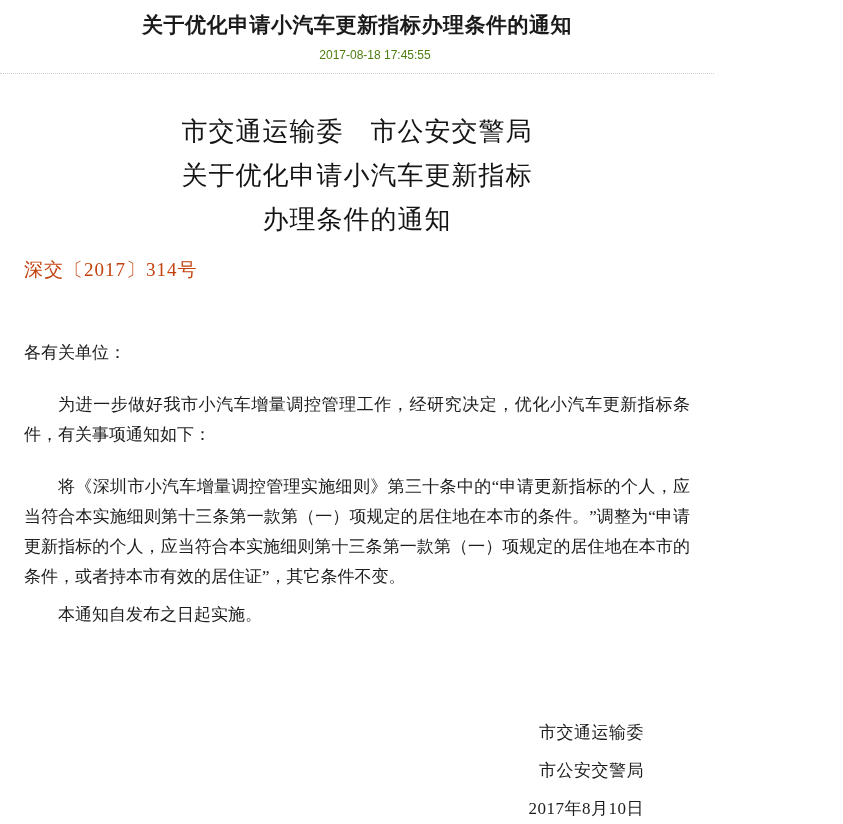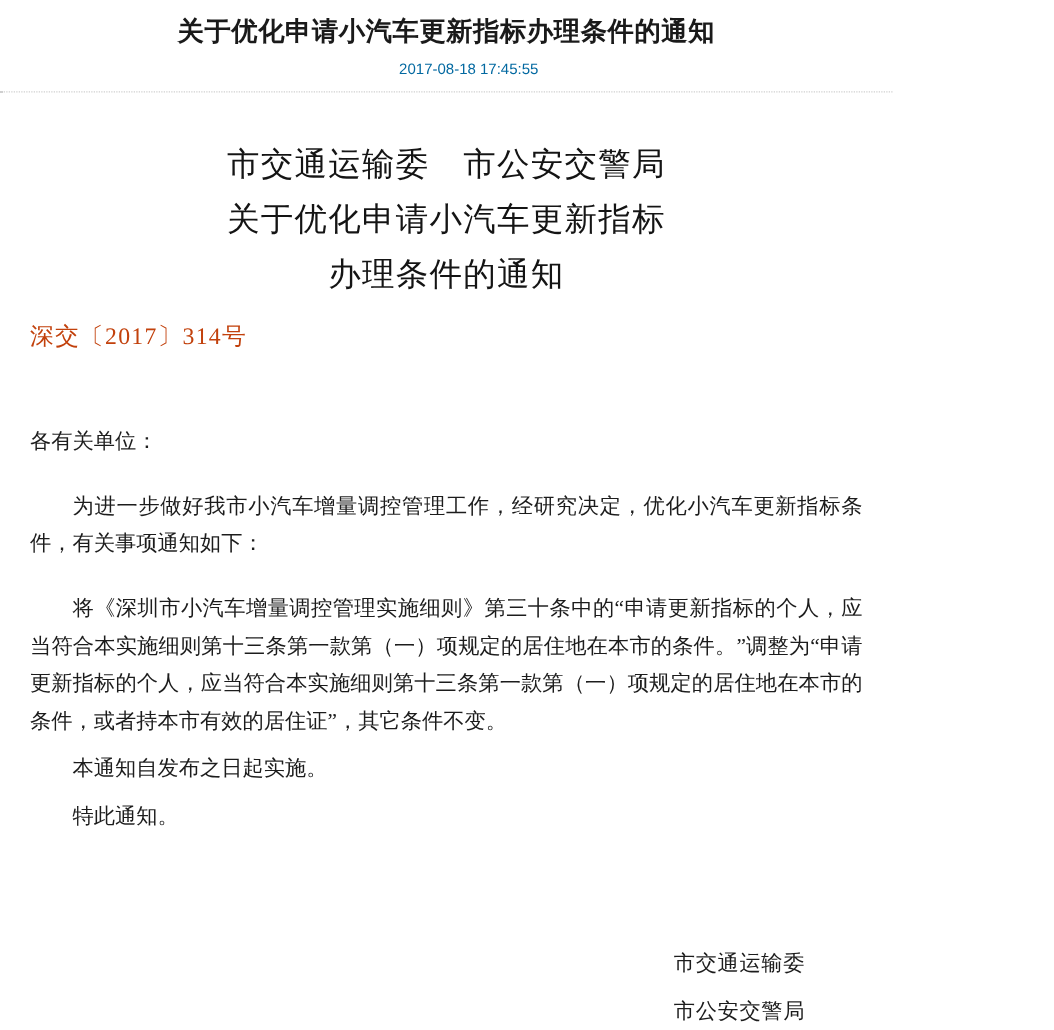--- a/index.html
+++ b/index.html
@@ -31,21 +31,21 @@
   .header-title {
     font-size: 21px;
     font-weight: bold;
     color: #1a1a1a;
     line-height: 30px;
     letter-spacing: 0.5px;
     font-family: "Liberation Serif", "DejaVu Serif", serif;
   }
   .header-timestamp {
     font-size: 12px;
-    color: #0369a1;
+    color: #4d7c0f;
     line-height: 18px;
     margin-top: 6px;
     font-family: "Liberation Sans", sans-serif;
     padding-left: 36px;
   }
 
   
   .doc {
     padding: 0 24px;
   }
@@ -118,21 +118,20 @@
       <div class="doc-title-line">办理条件的通知</div>
     </div>
 
     <div class="doc-docnum">深交〔2017〕314号</div>
 
     <div class="salutation">各有关单位：</div>
 
     <div class="para">为进一步做好我市小汽车增量调控管理工作，经研究决定，优化小汽车更新指标条件，有关事项通知如下：</div>
     <div class="para">将《深圳市小汽车增量调控管理实施细则》第三十条中的“申请更新指标的个人，应当符合本实施细则第十三条第一款第（一）项规定的居住地在本市的条件。”调整为“申请更新指标的个人，应当符合本实施细则第十三条第一款第（一）项规定的居住地在本市的条件，或者持本市有效的居住证”，其它条件不变。</div>
     <div class="para tight">本通知自发布之日起实施。</div>
-    <div class="para tight">特此通知。</div>
 
     <div class="signature">
       <div class="signature-line">市交通运输委</div>
       <div class="signature-line">市公安交警局</div>
       <div class="signature-line">2017年8月10日</div>
     </div>
 
   </div>
 </div>
 

